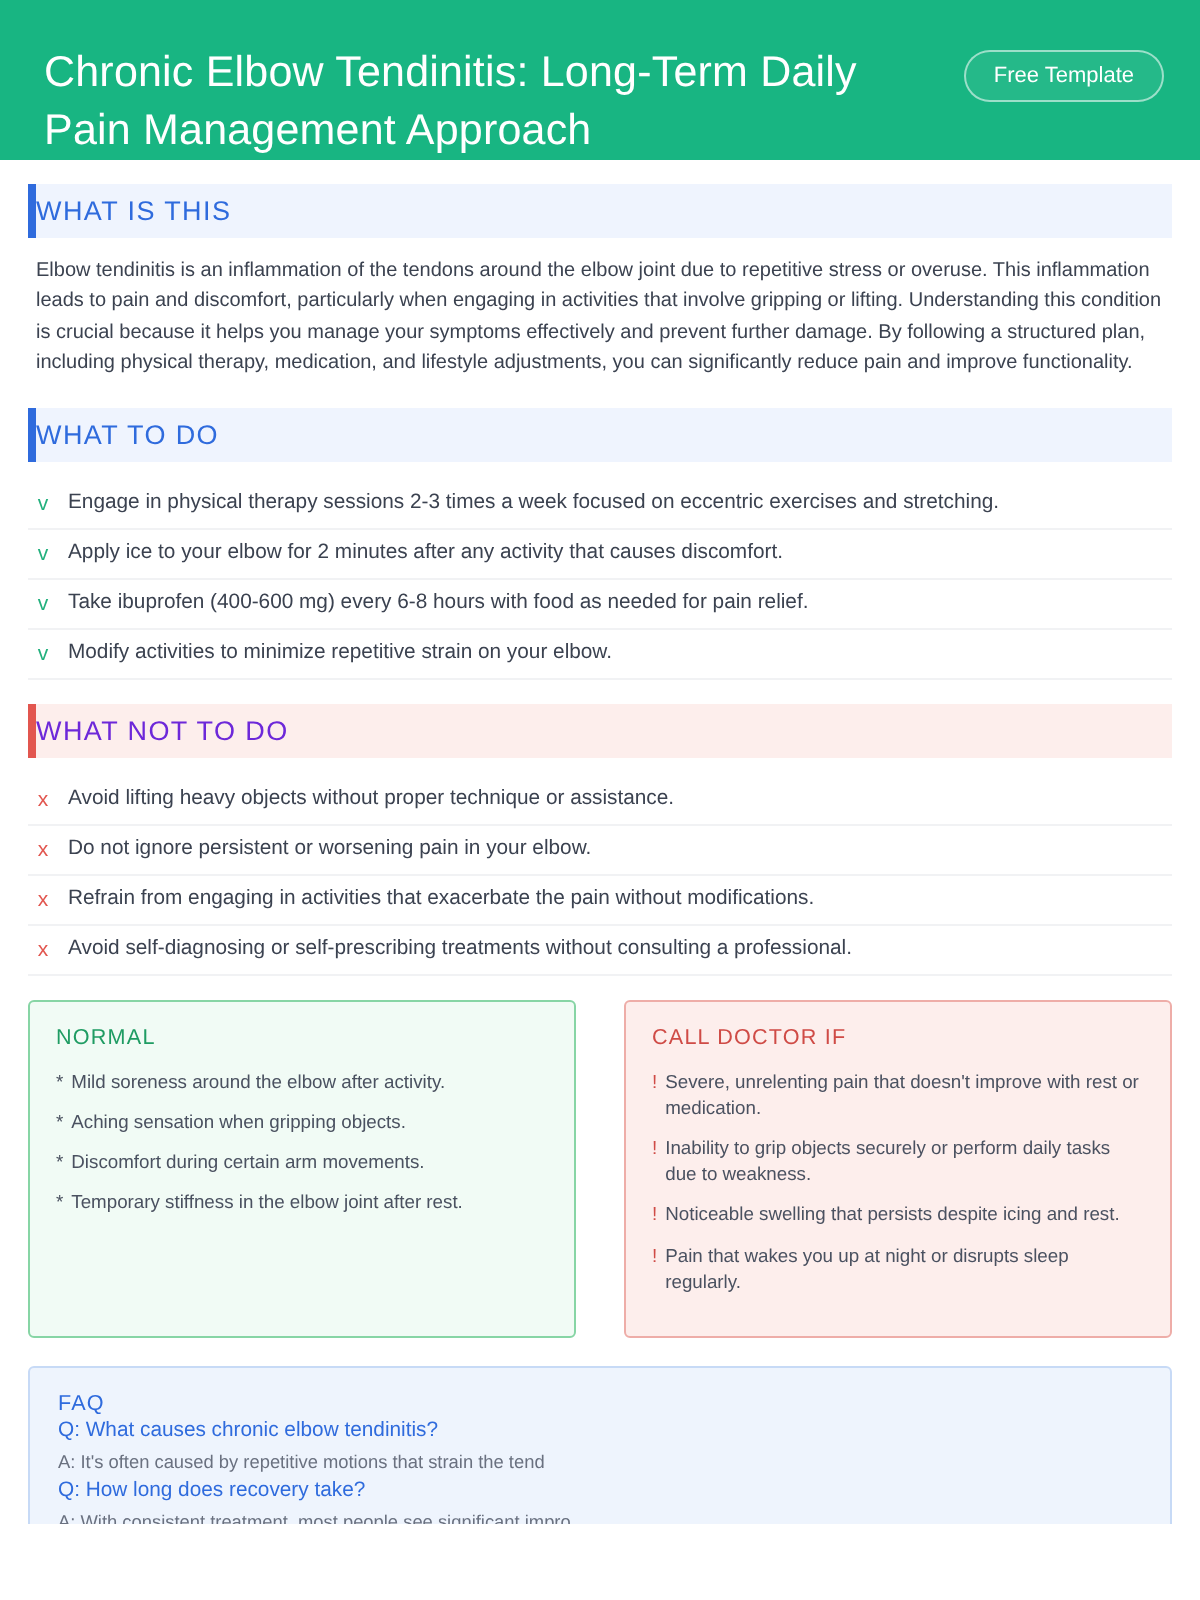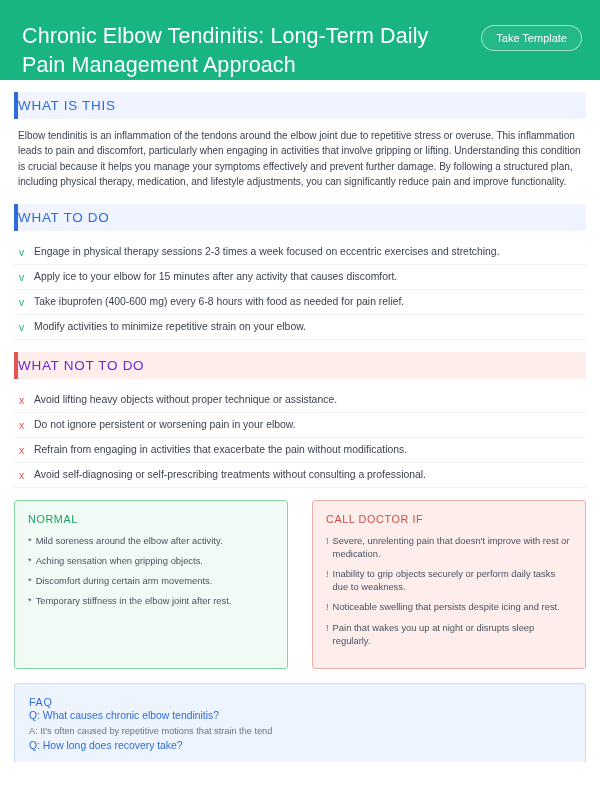--- a/index.html
+++ b/index.html
@@ -176,21 +176,21 @@
   }
   .logo { display: flex; align-items: center; gap: 3px; }
 </style>
 </head>
 <body>
 
 <div class="page">
 
   <div class="header">
     <div class="header-title">Chronic Elbow Tendinitis: Long-Term Daily Pain Management Approach</div>
-    <div class="badge">Take Template</div>
+    <div class="badge">Free Template</div>
   </div>
 
   <div class="content">
 
     <div class="sec-head blue">
       <div class="bar"></div>
       <div class="band">WHAT IS THIS</div>
     </div>
     <div class="para">Elbow tendinitis is an inflammation of the tendons around the elbow joint due to repetitive stress or overuse. This inflammation leads to pain and discomfort, particularly when engaging in activities that involve gripping or lifting. Understanding this condition is crucial because it helps you manage your symptoms effectively and prevent further damage. By following a structured plan, including physical therapy, medication, and lifestyle adjustments, you can significantly reduce pain and improve functionality.</div>
 
@@ -198,21 +198,21 @@
       <div class="bar"></div>
       <div class="band">WHAT TO DO</div>
     </div>
     <div class="list">
       <div class="list-row">
         <span class="mark ok">v</span>
         <span>Engage in physical therapy sessions 2-3 times a week focused on eccentric exercises and stretching.</span>
       </div>
       <div class="list-row">
         <span class="mark ok">v</span>
-        <span>Apply ice to your elbow for 15 minutes after any activity that causes discomfort.</span>
+        <span>Apply ice to your elbow for 2 minutes after any activity that causes discomfort.</span>
       </div>
       <div class="list-row">
         <span class="mark ok">v</span>
         <span>Take ibuprofen (400-600 mg) every 6-8 hours with food as needed for pain relief.</span>
       </div>
       <div class="list-row">
         <span class="mark ok">v</span>
         <span>Modify activities to minimize repetitive strain on your elbow.</span>
       </div>
     </div>
@@ -280,20 +280,21 @@
           <span>Pain that wakes you up at night or disrupts sleep regularly.</span>
         </div>
       </div>
     </div>
 
     <div class="faq">
       <div class="faq-title">FAQ</div>
       <div class="faq-q">Q: What causes chronic elbow tendinitis?</div>
       <div class="faq-a">A: It's often caused by repetitive motions that strain the tend</div>
       <div class="faq-q">Q: How long does recovery take?</div>
+      <div class="faq-a">A: With consistent treatment, most people see significant impro</div>
     </div>
 
   </div>
 
   <div class="footer">
     <div class="logo">
       <svg width="26" height="26" viewBox="0 0 26 26">
         <path d="M13 23.2C7.4 19.3 2.8 15.9 2.8 11.2c0-2.9 2.2-5 4.8-5 1.9 0 3.6 1 4.4 2.6h2c0.8-1.6 2.5-2.6 4.4-2.6 2.6 0 4.8 2.1 4.8 5 0 4.7-4.6 8.1-10.2 12z" fill="none" stroke="#1b4fa8" stroke-width="1.6"></path>
         <path d="M7.6 13.1l3.1 3.3 6.4-6.6" fill="none" stroke="#18b582" stroke-width="2.1" stroke-linecap="round" stroke-linejoin="round"></path>
         <circle cx="19.4" cy="6.4" r="1.5" fill="none" stroke="#1b4fa8" stroke-width="1.2"></circle>

